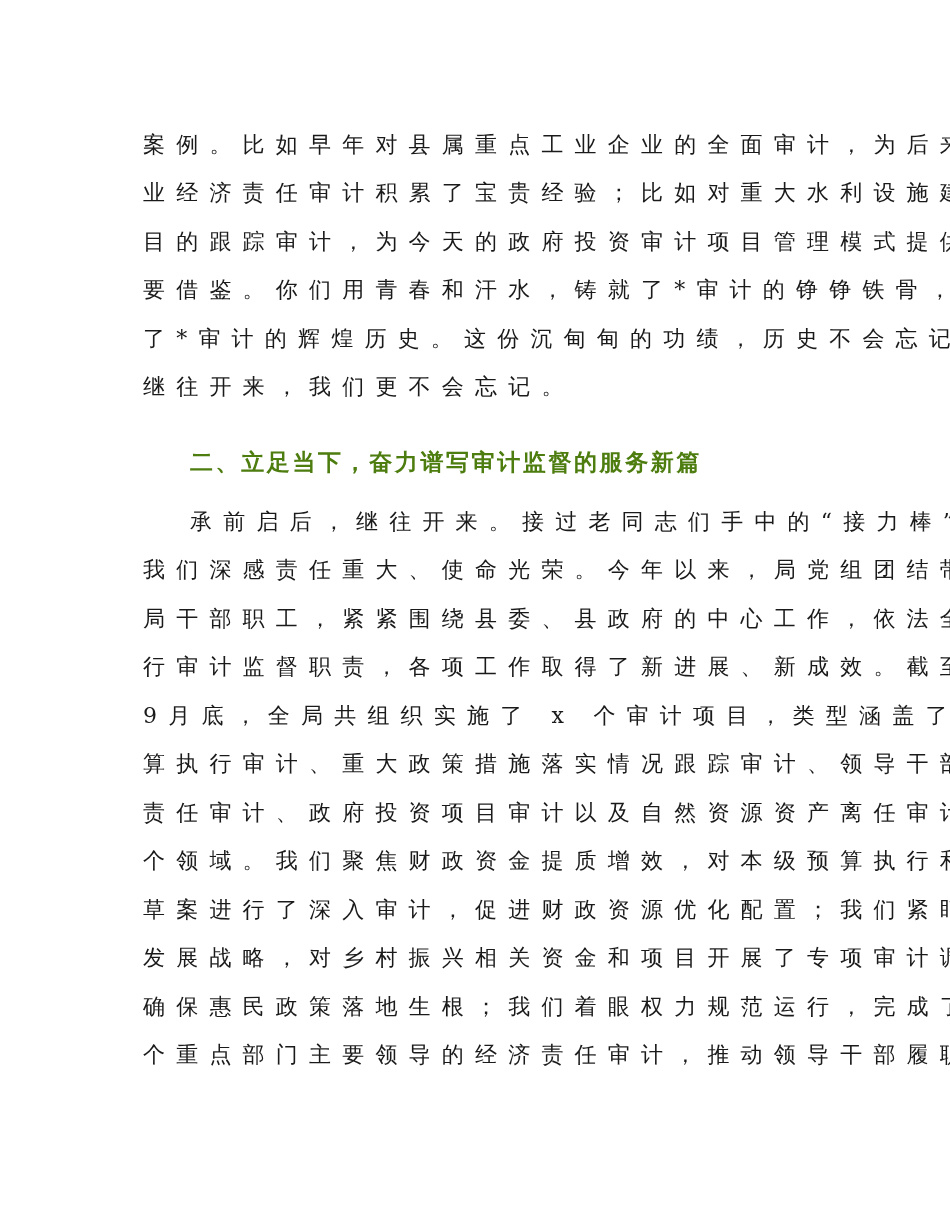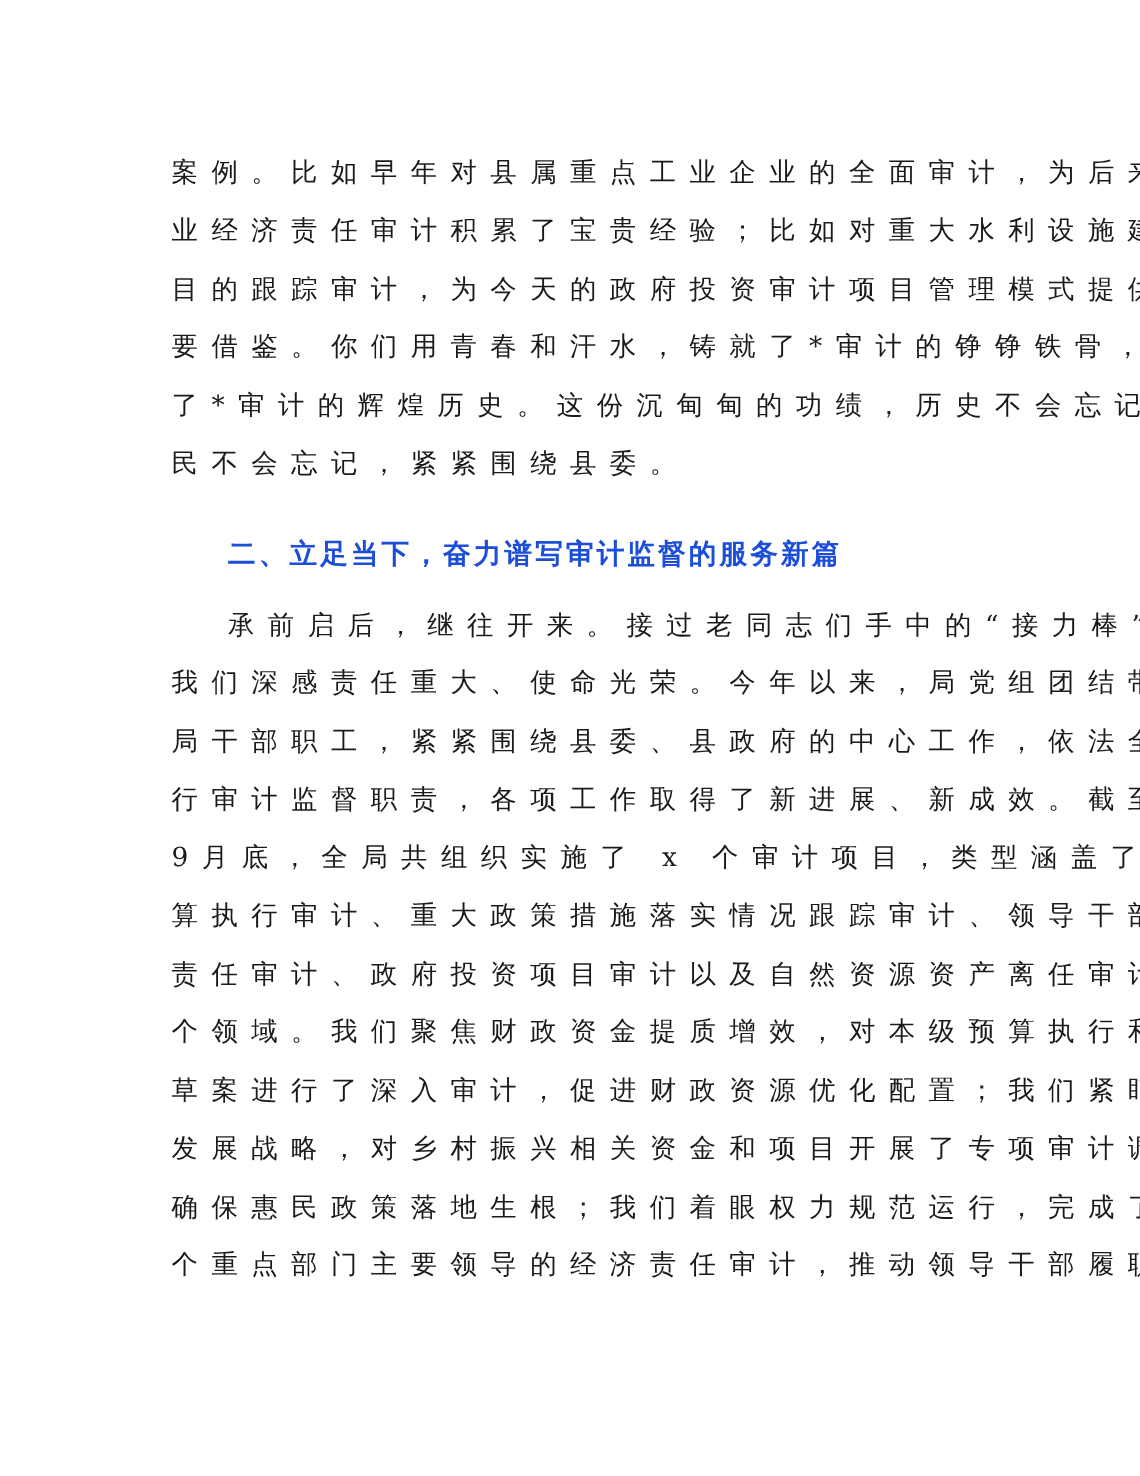--- a/index.html
+++ b/index.html
@@ -39,36 +39,36 @@
     }
     .heading {
       position: absolute;
       left: 190px;
       height: 34px;
       line-height: 34px;
       font-size: 23px;
       font-weight: bold;
       letter-spacing: 2.6px;
       white-space: nowrap;
-      color: #1d4ed8;
+      color: #4d7c0f;
       font-family: "DejaVu Sans", "Liberation Sans", sans-serif;
     }
   </style>
 </head>
 <body>
 
 <div class="page">
 
   <div class="paragraph">
     <div class="line" style="top:128px;">案例。比如早年对县属重点工业企业的全面审计，为后来的企</div>
     <div class="line" style="top:176px;">业经济责任审计积累了宝贵经验；比如对重大水利设施建设项</div>
     <div class="line" style="top:225px;">目的跟踪审计，为今天的政府投资审计项目管理模式提供了重</div>
     <div class="line" style="top:273px;">要借鉴。你们用青春和汗水，铸就了*审计的铮铮铁骨，书写</div>
     <div class="line" style="top:322px;">了*审计的辉煌历史。这份沉甸甸的功绩，历史不会忘记，人</div>
-    <div class="line" style="top:370px;">民不会忘记，紧紧围绕县委。</div>
+    <div class="line" style="top:370px;">继往开来，我们更不会忘记。</div>
   </div>
 
   <div class="heading" style="top:445px;">二、立足当下，奋力谱写审计监督的服务新篇</div>
 
   <div class="paragraph">
     <div class="line indent" style="top:505px;">承前启后，继往开来。接过老同志们手中的“接力棒”，</div>
     <div class="line" style="top:553px;">我们深感责任重大、使命光荣。今年以来，局党组团结带领全</div>
     <div class="line" style="top:602px;">局干部职工，紧紧围绕县委、县政府的中心工作，依法全面履</div>
     <div class="line" style="top:650px;">行审计监督职责，各项工作取得了新进展、新成效。截至今年</div>
     <div class="line" style="top:699px;">9月底，全局共组织实施了 x 个审计项目，类型涵盖了财政预</div>

